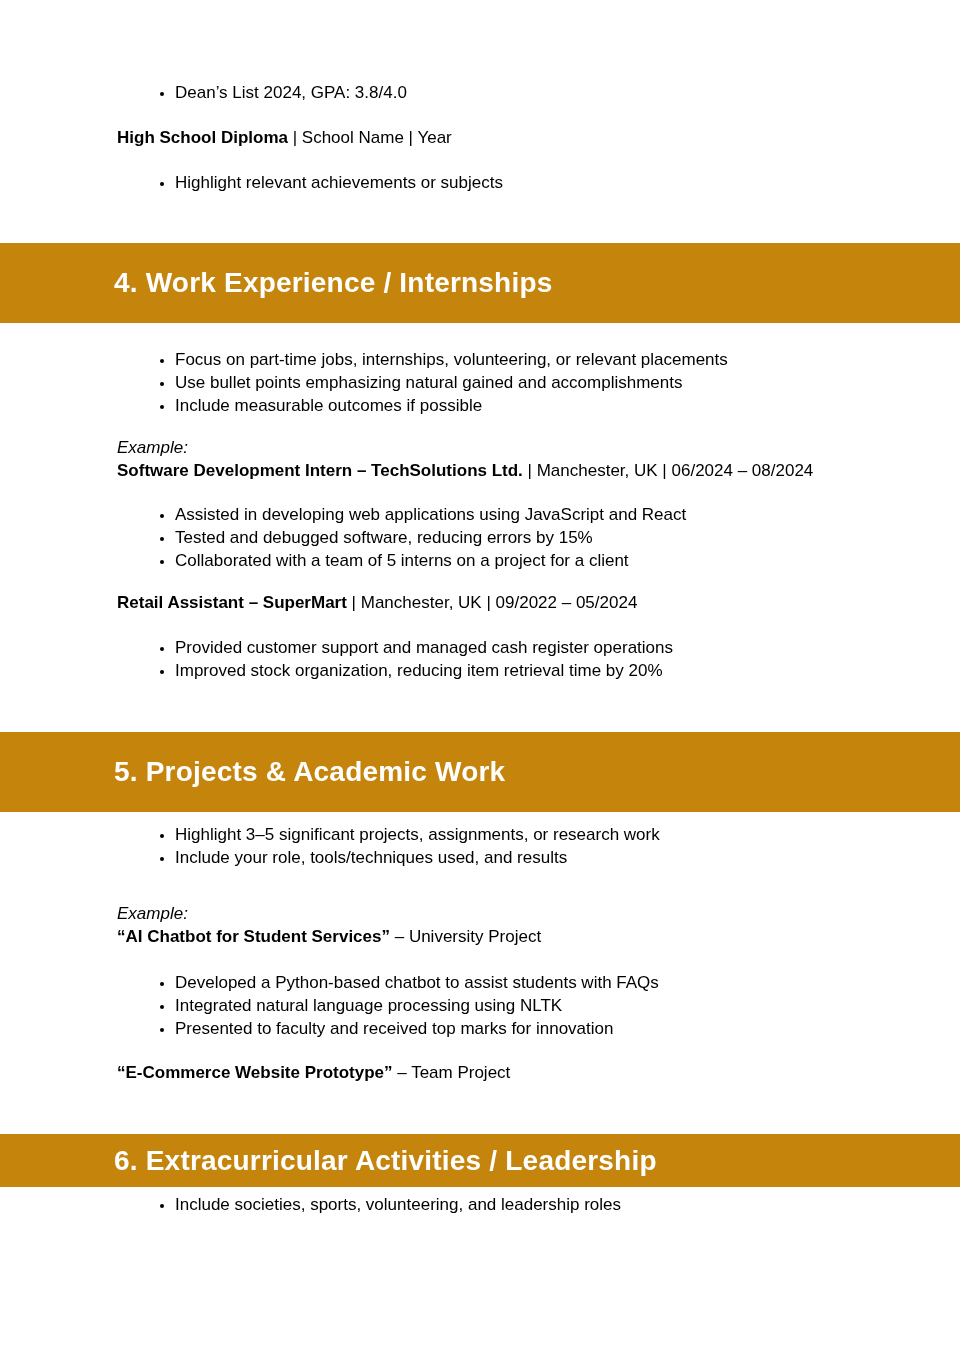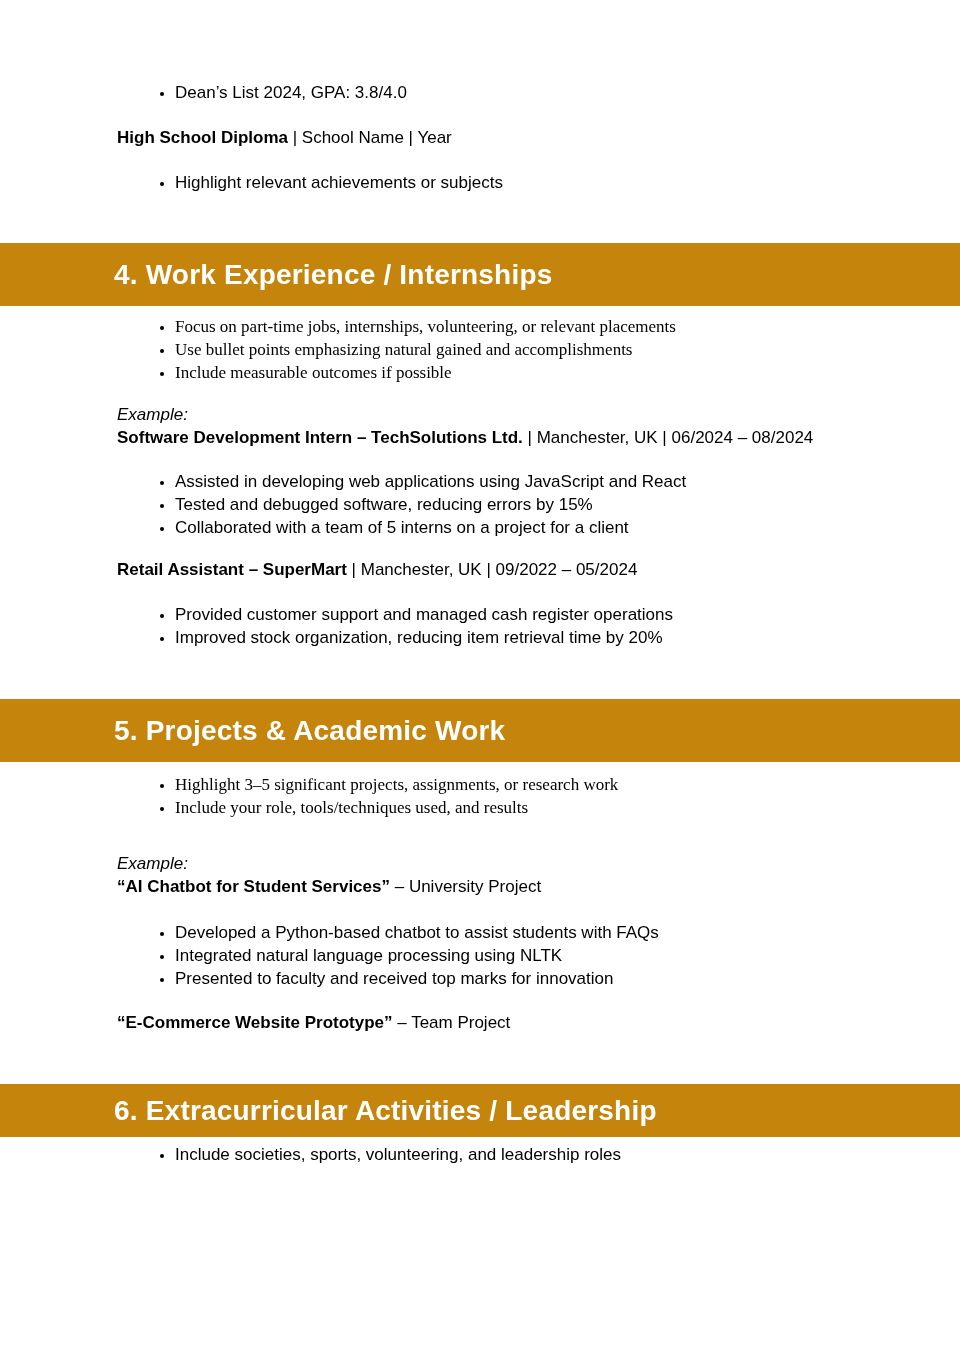--- a/index.html
+++ b/index.html
@@ -25,46 +25,46 @@
     padding: 0 0 0 58px;
     list-style: disc outside;
   }
   li { margin: 0; line-height: 23px; }
   li::marker { font-size: 13px; }
   p { margin: 0; line-height: 23px; }
   b { font-weight: bold; }
   .example { font-style: italic; }
   .section-bar {
     width: 960px;
-    height: 63px;
+    height: 80px;
     background: #C5850C;
     display: flex;
     align-items: center;
     padding-left: 114px;
   }
   .section-bar h2 {
     margin: 0;
     color: #ffffff;
     font-size: 28px;
     font-weight: bold;
     line-height: 1;
     letter-spacing: 0.2px;
   }
   
   .intro-bullet-1   { margin-top: 81px; }
   .diploma-line     { margin-top: 22px; }
   .intro-bullet-2   { margin-top: 22px; }
   .bar-work         { margin-top: 49px; }
-  .tips-work        { margin-top: 9px; font-family: Liberation Serif, serif; }
+  .tips-work        { margin-top: 25px; }
   .example-work     { margin-top: 19px; }
   .job1-bullets     { margin-top: 21px; }
   .job2-line        { margin-top: 19px; }
   .job2-bullets     { margin-top: 22px; }
   .bar-projects     { margin-top: 50px; }
-  .tips-projects    { margin-top: 11px; font-family: Liberation Serif, serif; }
+  .tips-projects    { margin-top: 11px; }
   .example-projects { margin-top: 33px; }
   .proj1-bullets    { margin-top: 23px; }
   .proj2-line       { margin-top: 21px; }
   .proj2-bullets    { margin-top: 22px; }
   .bar-extra        { margin-top: 50px; height: 53px; }
   .tips-extra       { margin-top: 6px; }
 </style>
 </head>
 <body>
 

